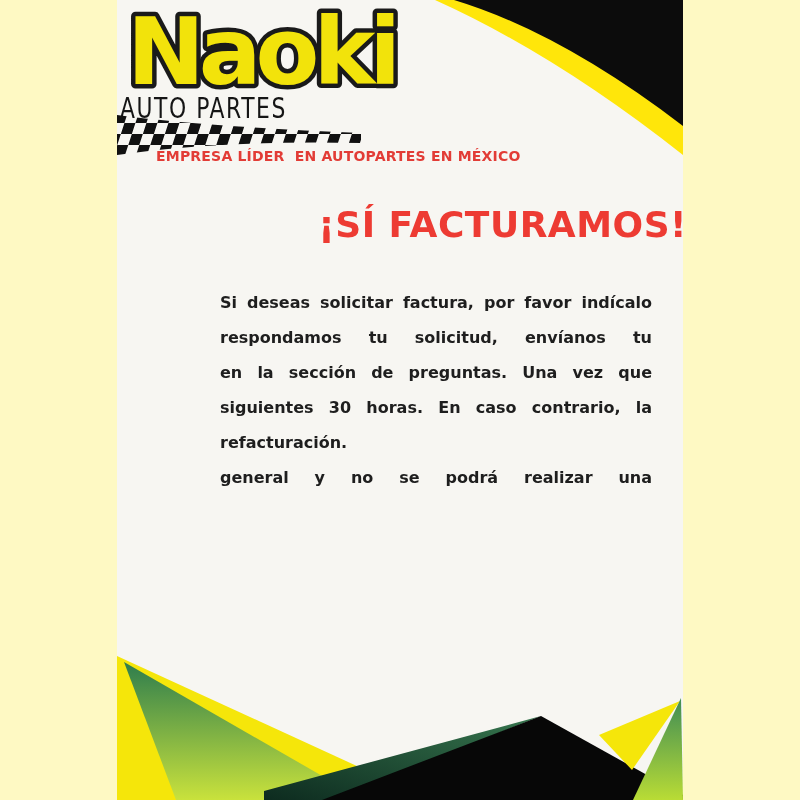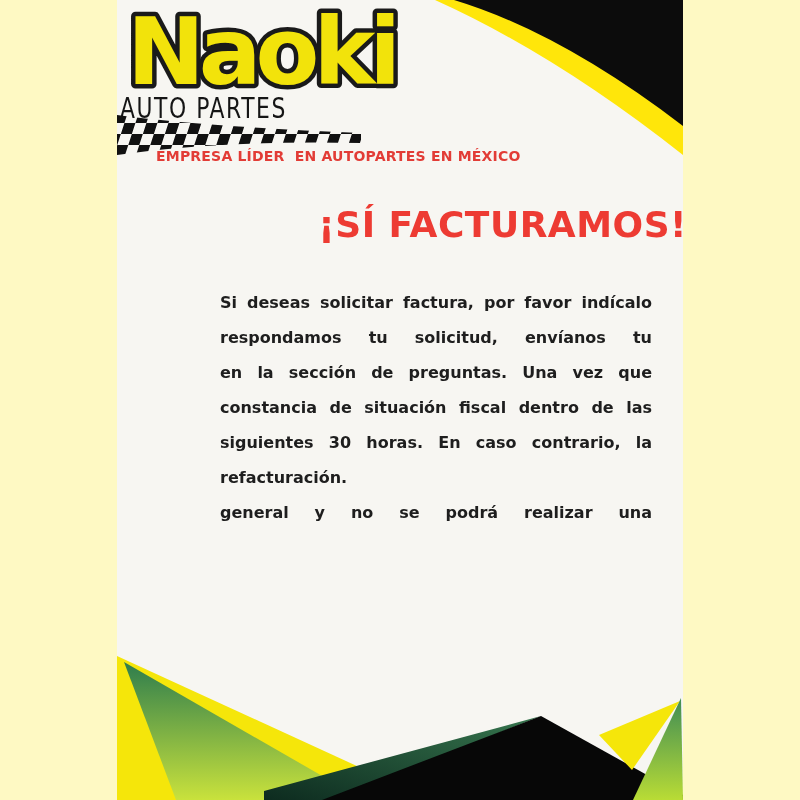--- a/index.html
+++ b/index.html
@@ -78,20 +78,19 @@
     </svg>
 
     <div class="tagline">EMPRESA LÍDER  EN AUTOPARTES EN MÉXICO</div>
 
     <div class="heading">¡SÍ FACTURAMOS!</div>
 
     <div class="paragraph">
       <div class="pline">Si deseas solicitar factura, por favor indícalo</div>
       <div class="pline">respondamos tu solicitud, envíanos tu</div>
       <div class="pline">en la sección de preguntas. Una vez que</div>
-      <div class="pline">constancia de situación fiscal dentro de las</div>
       <div class="pline">siguientes 30 horas. En caso contrario, la</div>
       <div class="pline last">refacturación.</div>
       <div class="pline">general y no se podrá realizar una</div>
     </div>
 
   </div>
 </div>
 
 </body></html>

